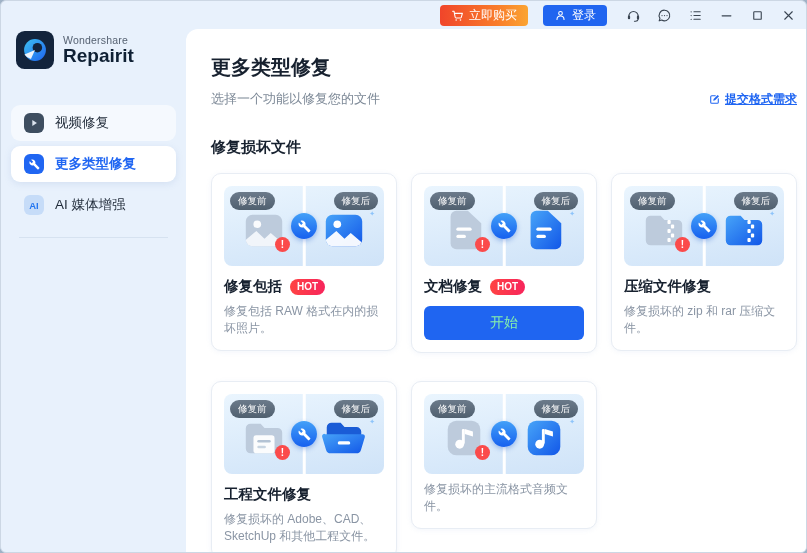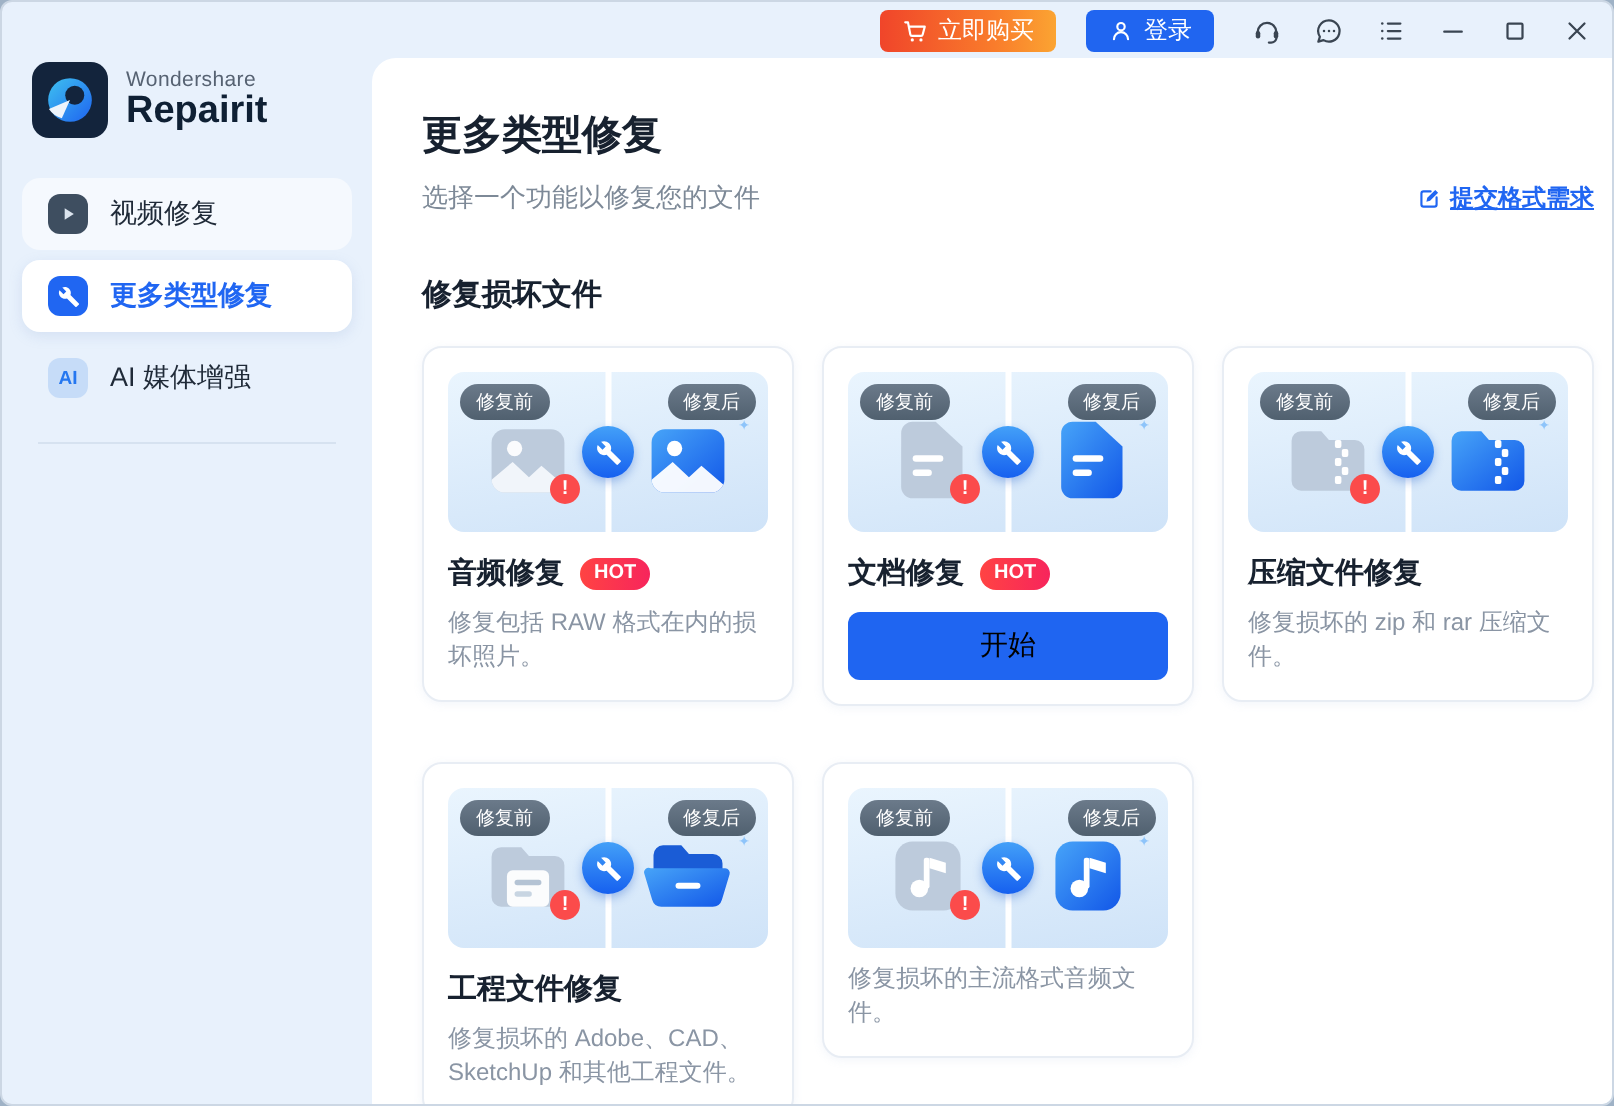--- a/index.html
+++ b/index.html
@@ -18,21 +18,21 @@
     height: 21px; border: none; border-radius: 4px; color: #fff;
     font-size: 12px; font-family: inherit; display: flex; align-items: center;
     gap: 5px; padding: 0 11px; cursor: pointer;
   }
   .tb-buy { background: linear-gradient(90deg,#f0452a 0%,#f97c2b 65%,#fba432 100%); }
   .tb-login { background: #2065f0; margin-right: 3px; }
   .tb-ic { width: 16px; height: 16px; display: flex; align-items: center; justify-content: center; cursor: pointer; color: #3a4552; }
   .tb-ic svg { width: 15px; height: 15px; }
   
   .sidebar { position: absolute; top: 0; left: 0; width: 185px; bottom: 0; padding-top: 30px; }
-  .brand { display: flex; align-items: center; gap: 9px; margin: 0 0 20px 15px; }
+  .brand { display: flex; align-items: center; gap: 9px; margin: 0 0 36px 15px; }
   .brand-logo { width: 38px; height: 38px; flex: none; }
   .brand-top { font-size: 10.5px; color: #566272; letter-spacing: .2px; }
   .brand-bottom { font-size: 19px; font-weight: bold; color: #0f2034; line-height: 1.05; }
   .sb-item {
     height: 36px; margin: 5px 10px; border-radius: 9px; display: flex;
     align-items: center; gap: 11px; padding: 0 13px; font-size: 13.5px;
     color: #1f2a38; cursor: pointer;
   }
   .sb-item:first-child { background: rgba(255,255,255,.55); }
   .sb-item.active { background: #fff; color: #2066f2; font-weight: bold; box-shadow: 0 2px 7px rgba(120,150,200,.18); }
@@ -90,21 +90,21 @@
   .wrench-badge svg { width: 13px; height: 13px; }
   .card-title-row { display: flex; align-items: center; gap: 8px; margin-top: 11px; }
   .card-title { font-size: 14.5px; font-weight: bold; color: #17212f; }
   .hot {
     font-size: 10px; font-weight: bold; color: #fff; padding: 2.5px 7px;
     border-radius: 9px; background: linear-gradient(90deg,#ff4343,#f7255c);
   }
   .card-desc { font-size: 12px; color: #8a95a4; line-height: 1.45; margin-top: 7px; }
   .start-btn {
     width: 100%; height: 34px; margin-top: 10px; border: none; border-radius: 6px;
-    background: #1f65f1; color: #000000; font-size: 14px; font-family: inherit; cursor: pointer;
+    background: #1f65f1; color: #86efac; font-size: 14px; font-family: inherit; cursor: pointer;
   }
 </style>
 </head>
 <body>
 
 <svg width="0" height="0" style="position:absolute">
   <defs>
     <linearGradient id="gradBlue" x1="0" y1="0" x2="1" y2="1">
       <stop offset="0" stop-color="#47a4f8"></stop>
         <stop offset="1" stop-color="#1257e8"></stop>
@@ -269,21 +269,21 @@
         </span>
       </div>
       <div class="divider"></div>
       <div class="wrench-badge">
         <svg viewBox="0 0 24 24">
                 <path d="M22.7 19l-9.1-9.1c.9-2.3.4-5-1.5-6.9-2-2-5-2.4-7.4-1.3L9 6 6 9 1.6 4.7C.4 7.1.9 10.1 2.9 12.1c1.9 1.9 4.6 2.4 6.9 1.5l9.1 9.1c.4.4 1 .4 1.4 0l2.3-2.3c.5-.4.5-1.1.1-1.4z" fill="#fff"></path>
               </svg>
       </div>
     </div>
     <div class="card-title-row">
-      <span class="card-title">音频修复</span>
+      <span class="card-title">修复包括</span>
       <span class="hot">HOT</span>
     </div>
     <div class="card-desc">修复包括 RAW 格式在内的损坏照片。</div>
 
   </div>
         <div class="card">
     <div class="thumb">
       <span class="tag tag-l">修复前</span>
       <span class="tag tag-r">修复后</span>
       <div class="half">

